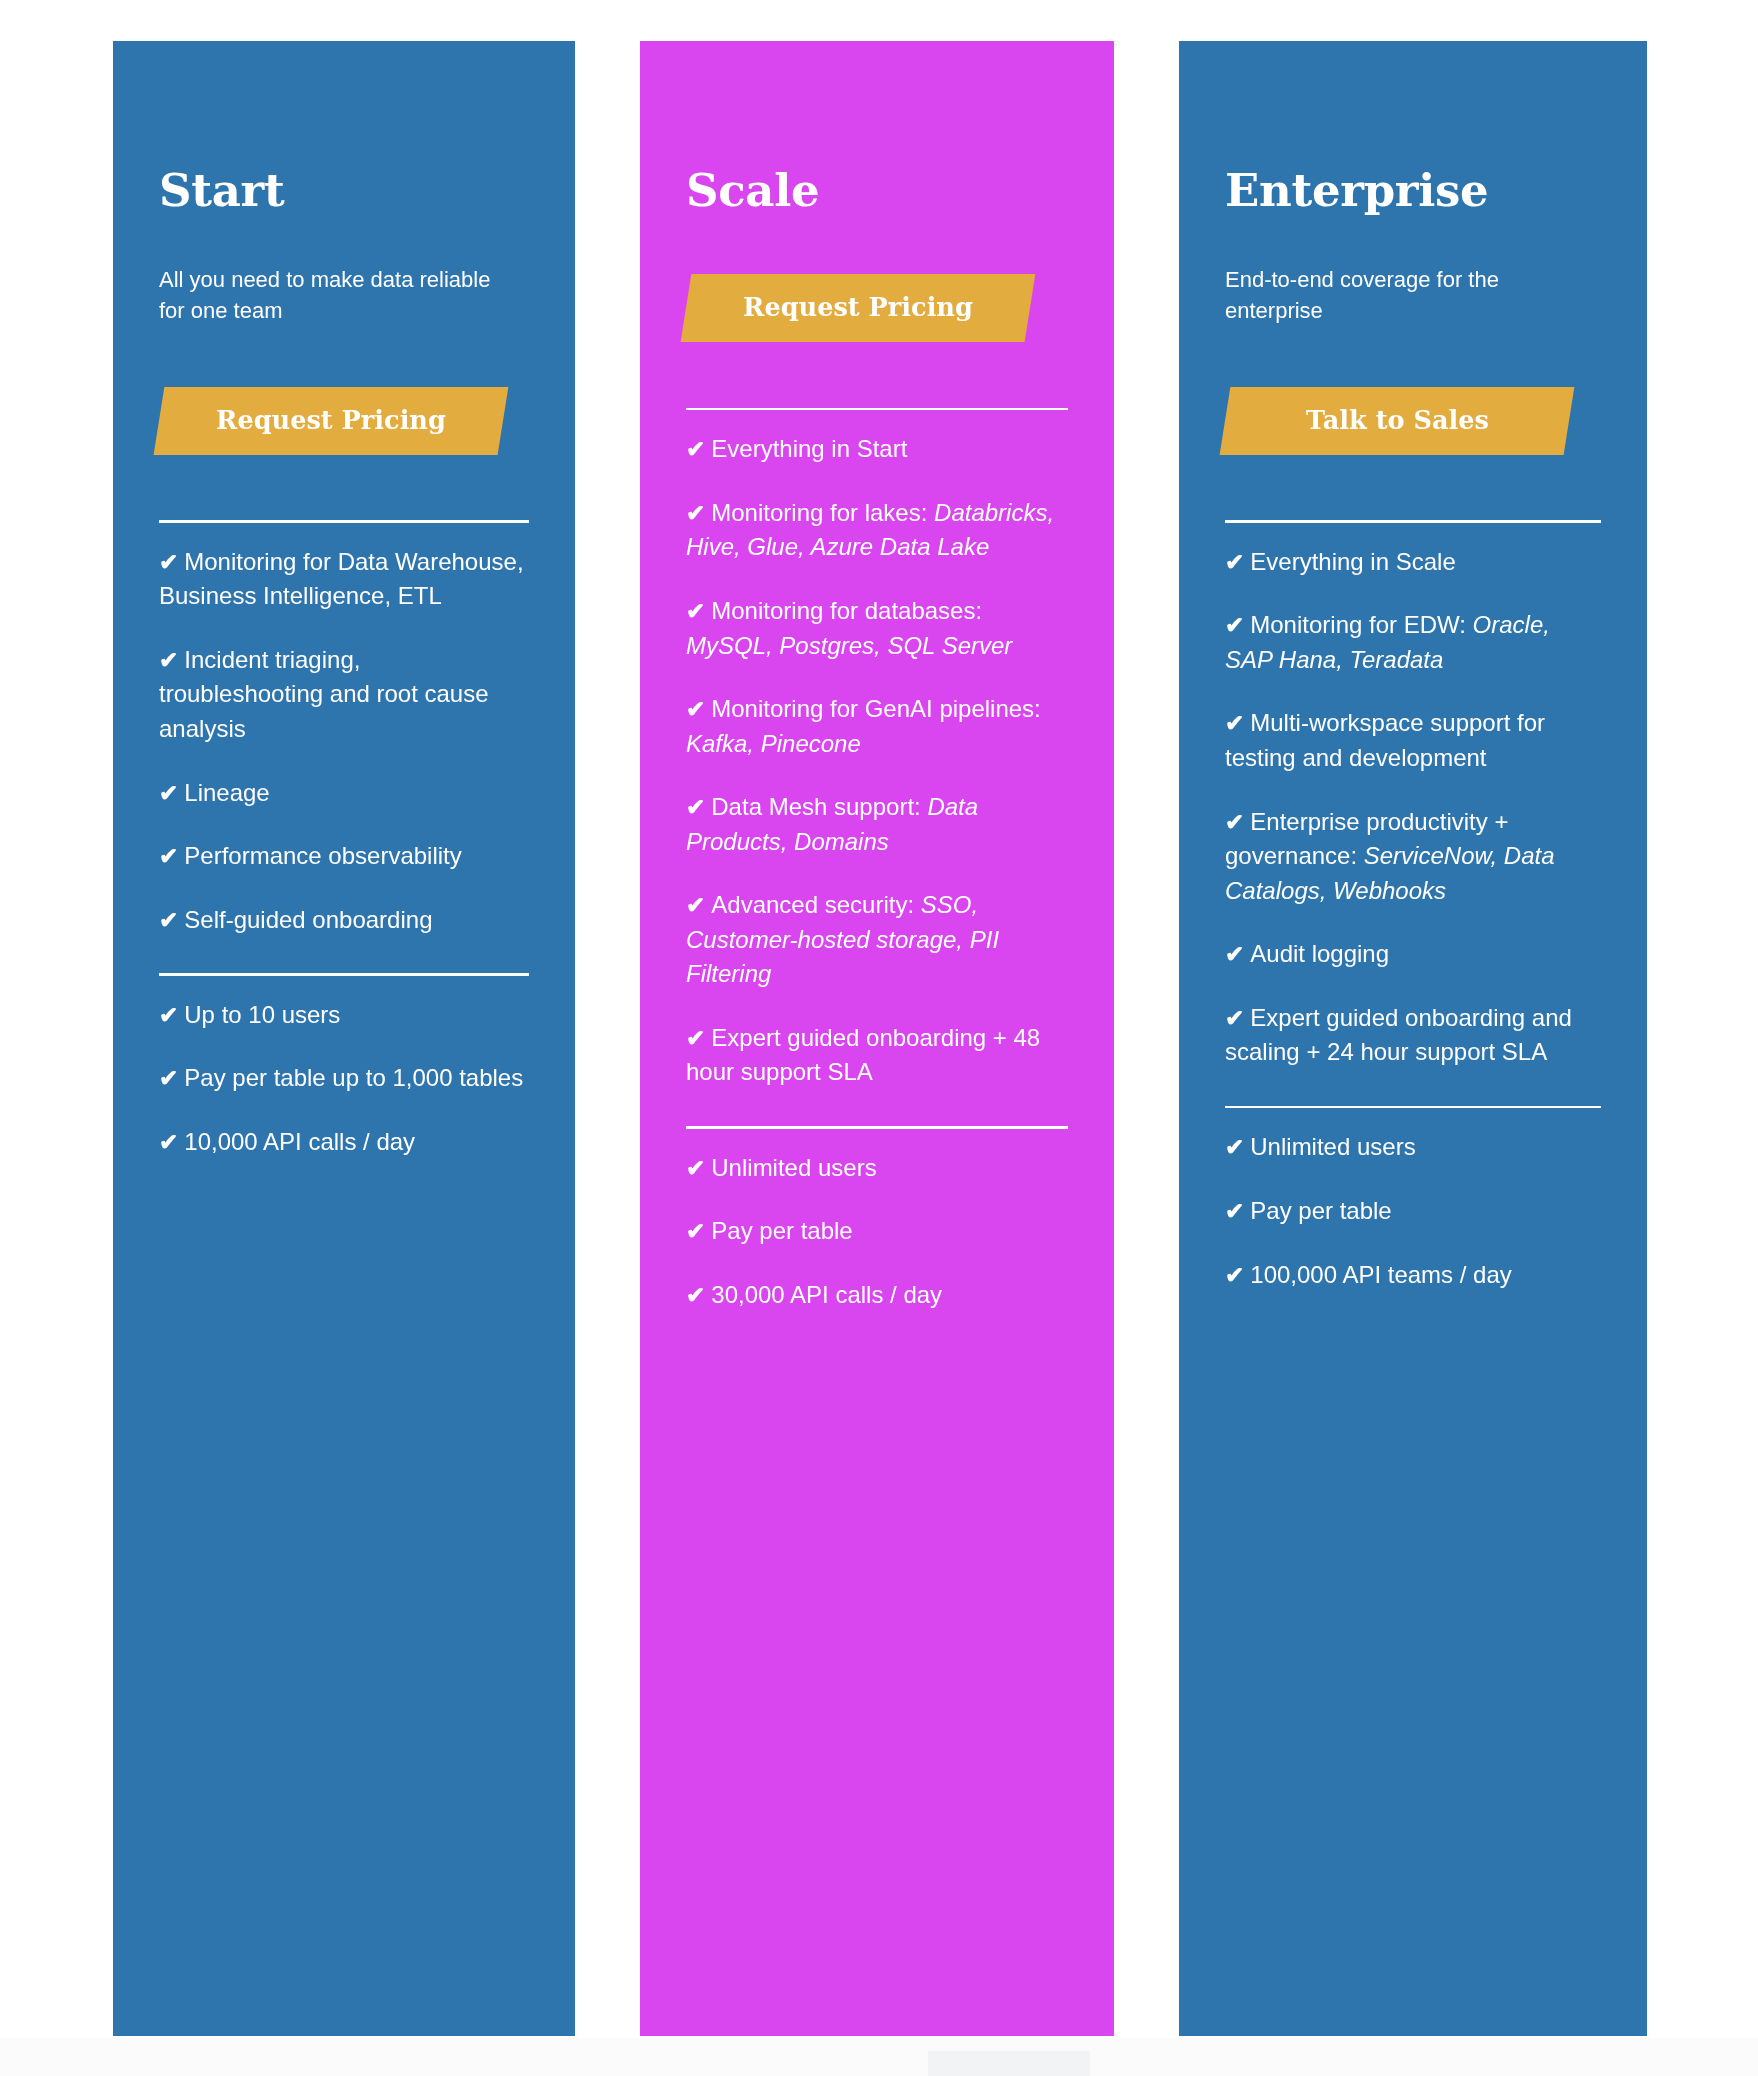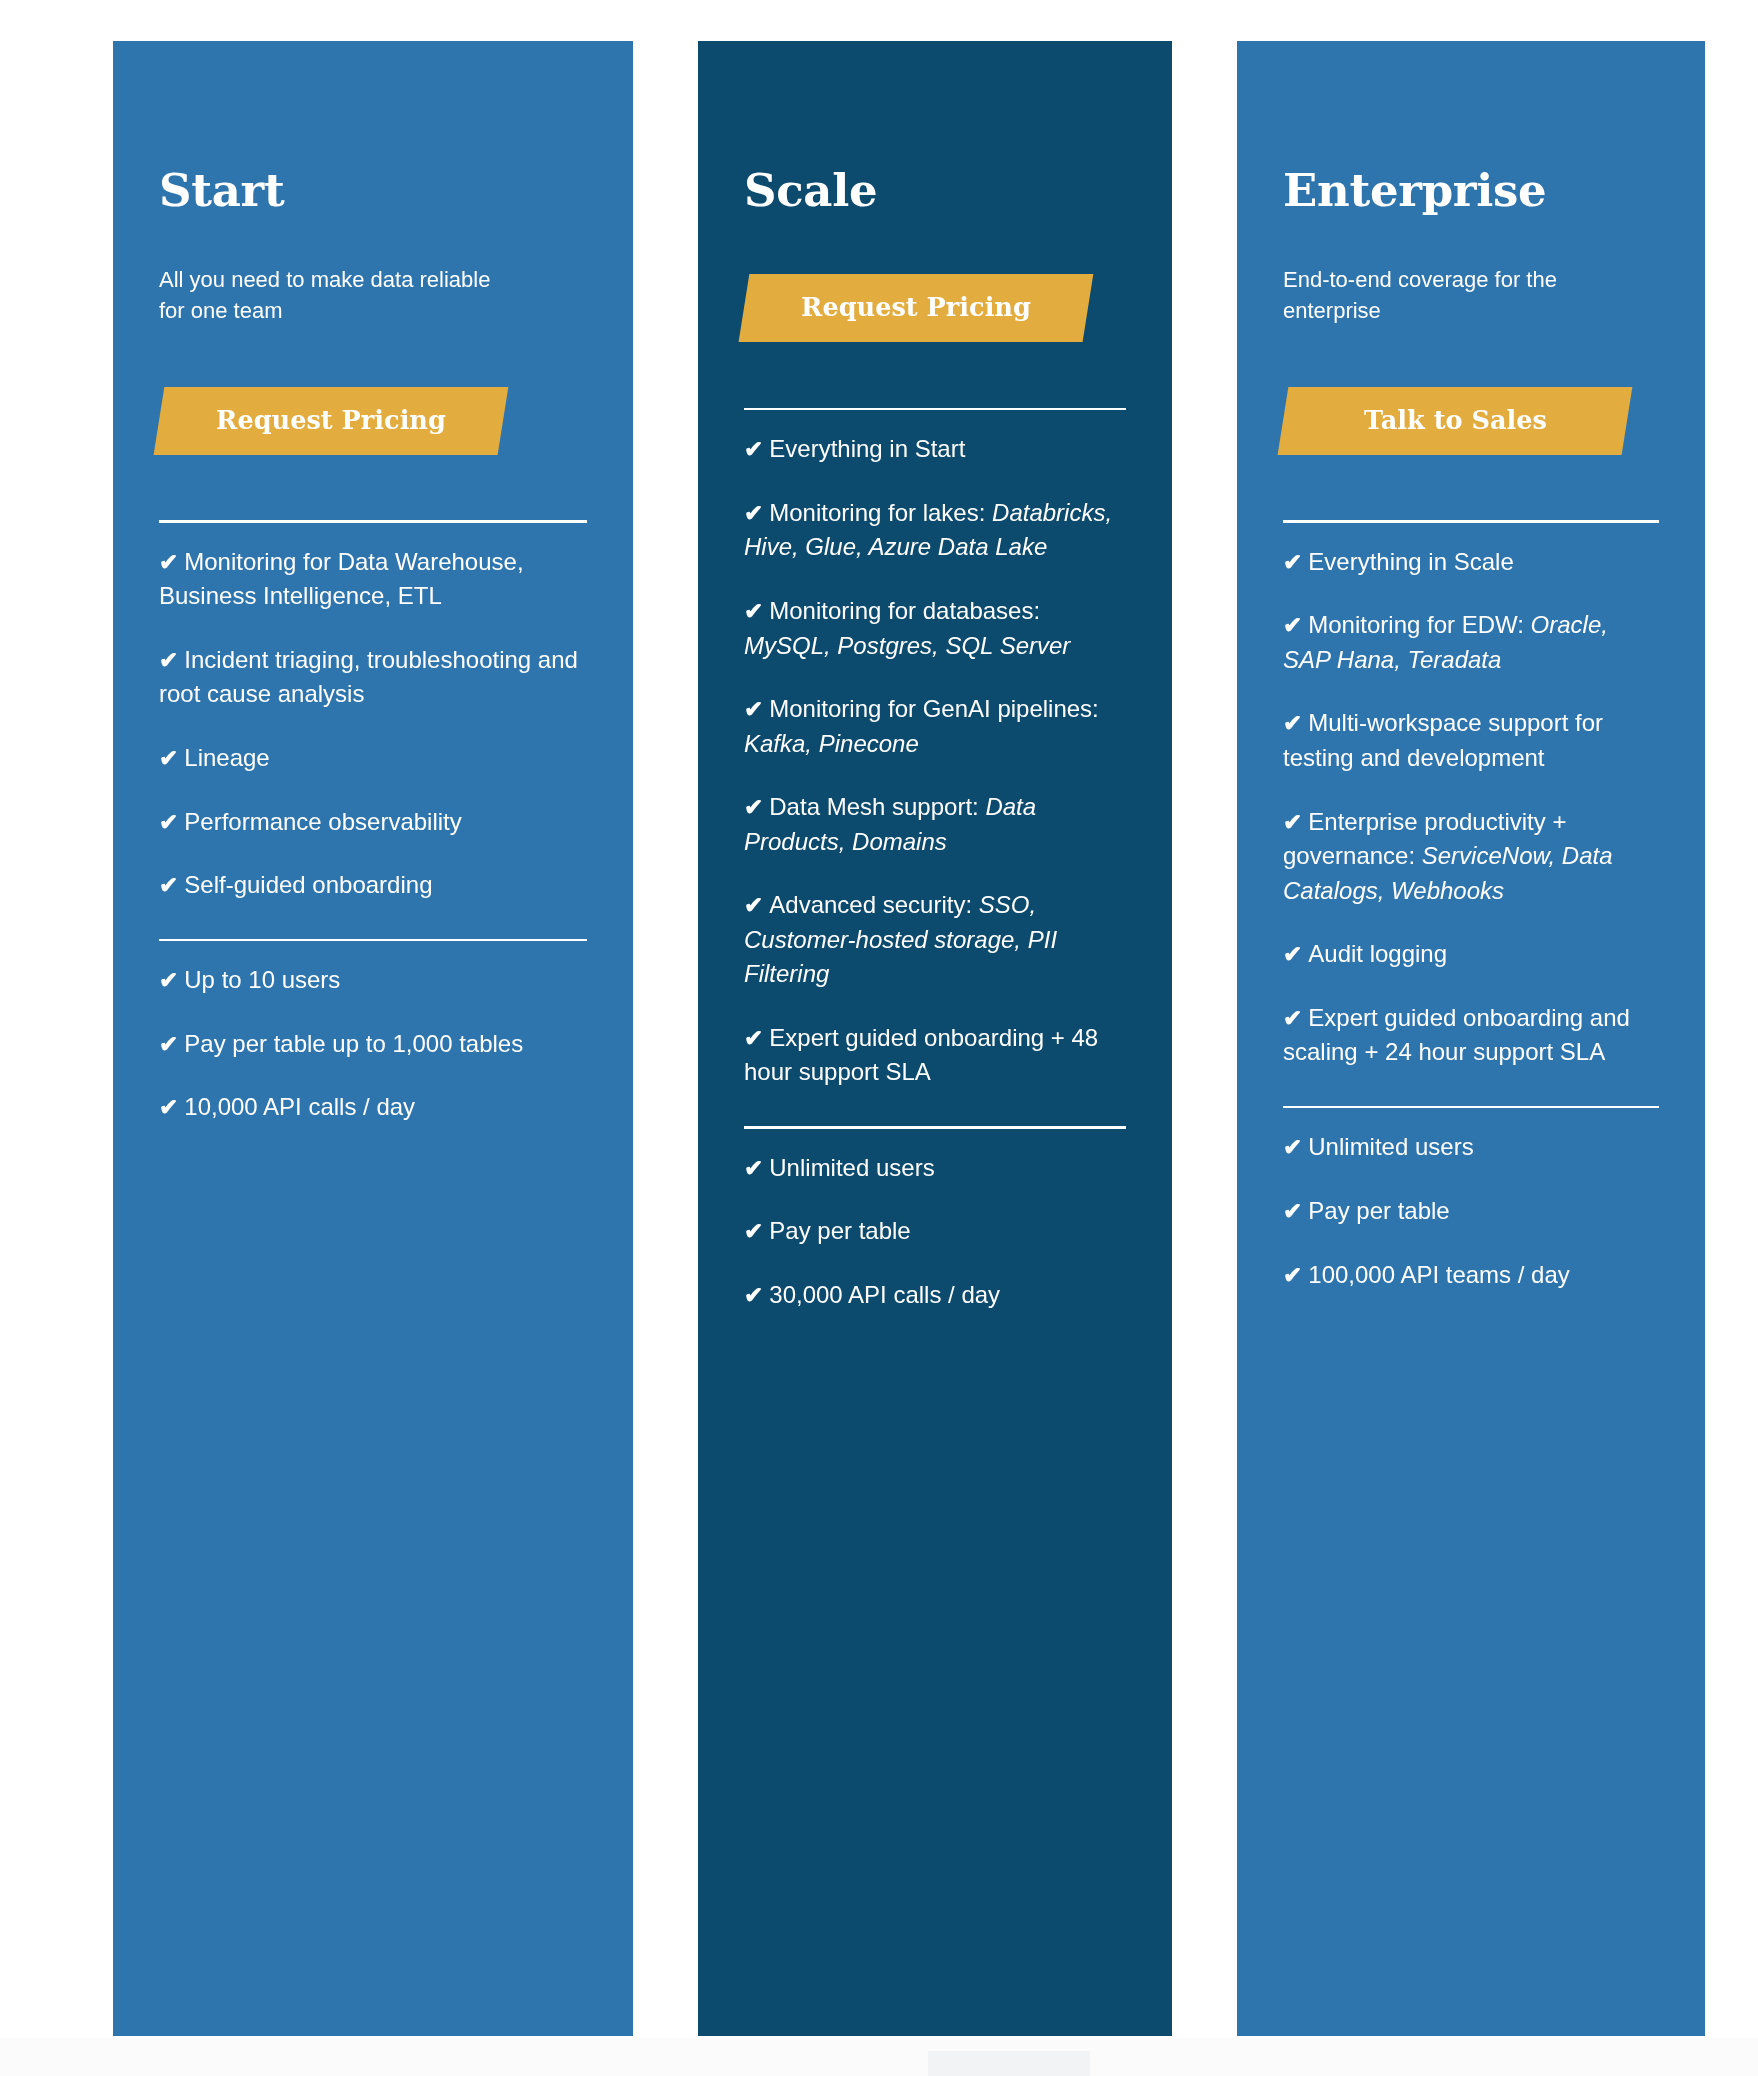--- a/index.html
+++ b/index.html
@@ -39,26 +39,26 @@
 
   .columns {
     position: absolute;
     top: 41px;
     left: 113px;
     display: flex;
     gap: 65px;
   }
 
   .card {
-    width: 520px;
+    width: 462px;
     min-height: 1995px;
     padding: 126px 46px 0 46px;
   }
   .card.dark  { background: #2F75AD; }
-  .card.light { background: #0c4a6e; }
+  .card.light { background: #d946ef; }
   .card.mid   { width: 474px; }
   .card.last  { width: 468px; }
 
   .plan-title {
     font-family: "DejaVu Serif", serif;
     font-weight: bold;
     font-size: 45px;
     line-height: 1.05;
     color: #ffffff;
     letter-spacing: -0.3px;

